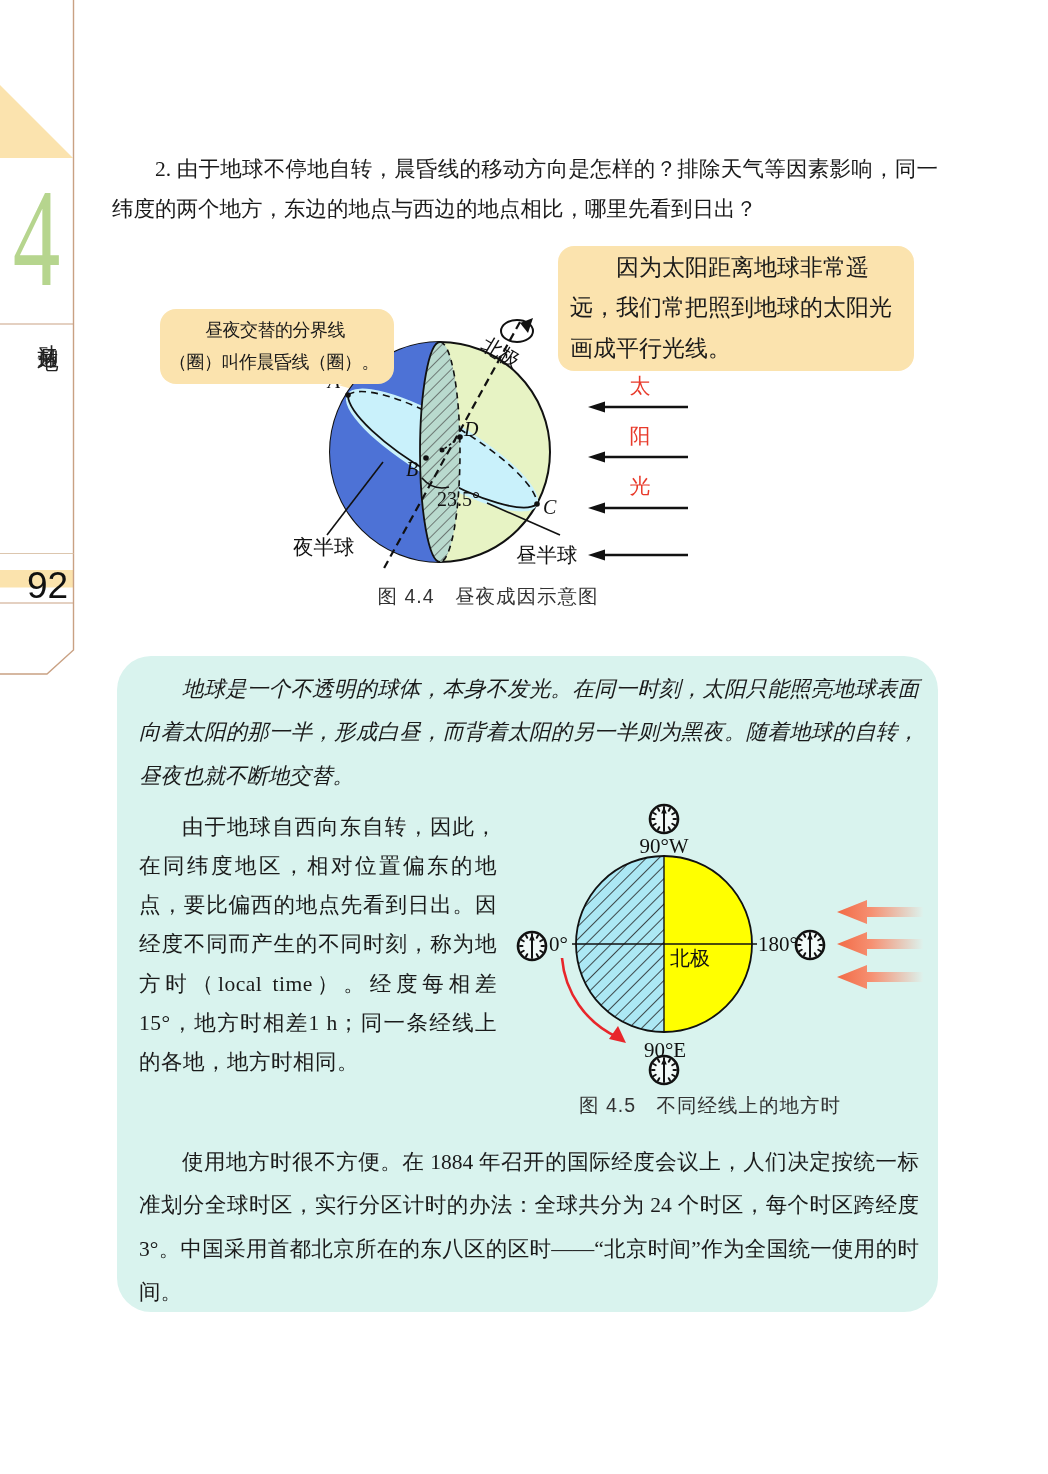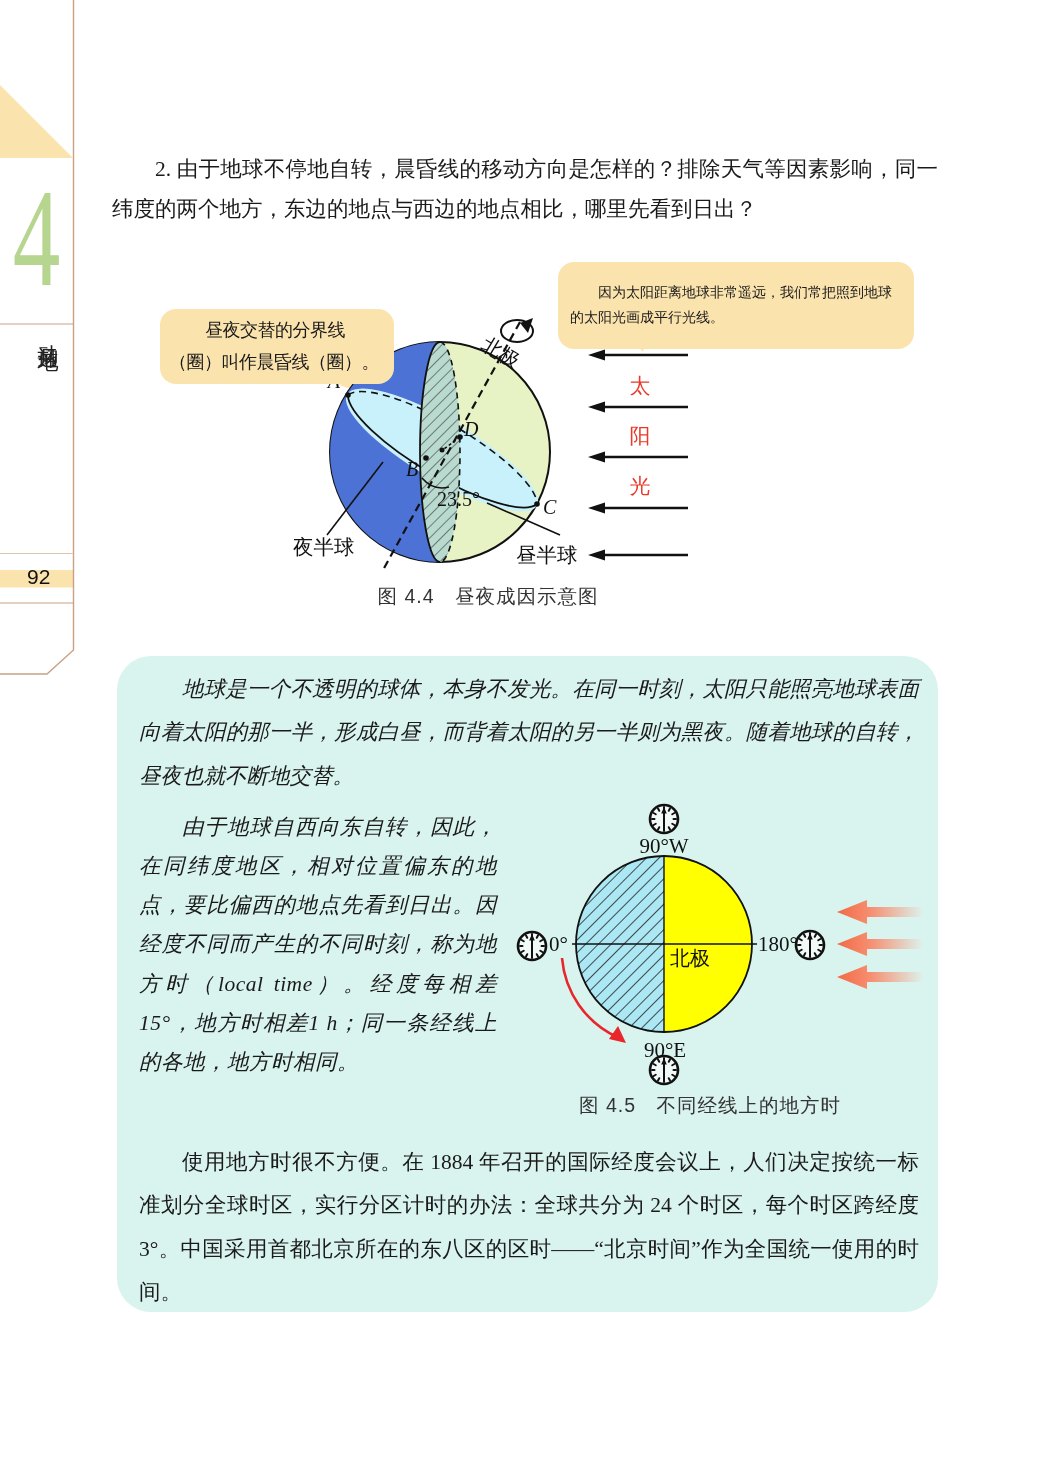--- a/index.html
+++ b/index.html
@@ -7,37 +7,37 @@
         font-family:"Liberation Serif",serif;color:#1a1a1a;}
   .abs{position:absolute;}
 
   
   .chapter-num{left:0;top:168px;width:73px;text-align:center;line-height:1;
         font-size:140px;color:#b6d58e;transform:scaleX(.68);transform-origin:center top;
         font-family:"Liberation Serif",serif;}
   .chapter-title{left:37px;top:334px;writing-mode:vertical-rl;text-orientation:upright;
         font-size:21px;letter-spacing:-2px;color:#222;line-height:1;}
   .page-num{left:27px;top:565px;font-family:"Liberation Sans",sans-serif;
-        font-size:21px;color:#111;}
+        font-size:37px;color:#111;}
 
   
   .bodytext{font-size:21.5px;line-height:2.02;text-align:justify;text-indent:2em;
         text-justify:inter-character;}
   .question{left:112px;top:150px;width:826px;line-height:1.86;}
   .infobox{left:117px;top:656px;width:821px;height:656px;background:#d9f3ee;border-radius:34px;}
   .para1{left:139px;top:668px;width:780px;font-style:italic;}
   .para2{left:139px;top:808px;width:358px;line-height:1.82;letter-spacing:.5px;}
   .para3{left:139px;top:1141px;width:780px;}
 
   
   .callout{background:#fbe3ae;border-radius:16px;box-sizing:border-box;}
   .callout-left{left:160px;top:309px;width:234px;padding:5px 9px;
         font-size:18px;letter-spacing:-.5px;line-height:1.8;text-indent:2em;}
-  .callout-right{left:558px;top:262px;width:356px;padding:19px 12px;
-        font-size:14px;line-height:1.75;text-indent:2em;}
+  .callout-right{left:558px;top:246px;width:356px;padding:2px 12px;
+        font-size:23px;line-height:1.75;text-indent:2em;}
 
   
   .sv-serif{font-family:"Liberation Serif",serif;fill:#111;}
   .sv-it{font-family:"Liberation Serif",serif;font-style:italic;fill:#111;}
   .sv-sans{font-family:"Liberation Sans",sans-serif;fill:#333;letter-spacing:1px;}
   .sv-red{font-family:"Liberation Serif",serif;fill:#e8392a;}
 </style>
 </head>
 <body>
 
@@ -122,21 +122,21 @@
     <text class="sv-red" x="490" y="203" font-size="21" text-anchor="middle">阳</text>
     <text class="sv-red" x="490" y="253" font-size="21" text-anchor="middle">光</text>
     <text class="sv-sans" x="338" y="363" font-size="19.5" text-anchor="middle">图 4.4　昼夜成因示意图</text>
   </svg>
 
   <div class="abs callout callout-left">昼夜交替的分界线（圈）叫作晨昏线（圈）。</div>
   <div class="abs callout callout-right">因为太阳距离地球非常遥远，我们常把照到地球的太阳光画成平行光线。</div>
 
   <div class="abs infobox"></div>
   <p class="abs bodytext para1" style="margin:0;">地球是一个不透明的球体，本身不发光。在同一时刻，太阳只能照亮地球表面向着太阳的那一半，形成白昼，而背着太阳的另一半则为黑夜。随着地球的自转，昼夜也就不断地交替。</p>
-  <p class="abs bodytext para2" style="margin:0;font-style:italic;">由于地球自西向东自转，因此，在同纬度地区，相对位置偏东的地点，要比偏西的地点先看到日出。因经度不同而产生的不同时刻，称为地方时（local time）。经度每相差15°，地方时相差1 h；同一条经线上的各地，地方时相同。</p>
+  <p class="abs bodytext para2" style="margin:0;">由于地球自西向东自转，因此，在同纬度地区，相对位置偏东的地点，要比偏西的地点先看到日出。因经度不同而产生的不同时刻，称为地方时（local time）。经度每相差15°，地方时相差1 h；同一条经线上的各地，地方时相同。</p>
   <p class="abs bodytext para3" style="margin:0;">使用地方时很不方便。在 1884 年召开的国际经度会议上，人们决定按统一标准划分全球时区，实行分区计时的办法：全球共分为 24 个时区，每个时区跨经度 3°。中国采用首都北京所在的东八区的区时——“北京时间”作为全国统一使用的时间。</p>
 
   <svg class="abs" style="left:505px;top:795px;" width="432" height="332" viewBox="0 0 432 332">
     <defs>
       <pattern id="hatch45" width="9" height="9" patternUnits="userSpaceOnUse" patternTransform="rotate(45)">
         <line x1="0" y1="0" x2="0" y2="9" stroke="#222" stroke-width="1.6"></line>
       </pattern>
       <linearGradient id="sungrad" x1="0" y1="0" x2="1" y2="0">
         <stop offset="0" stop-color="#f26a45"></stop>
         <stop offset="0.4" stop-color="#f69072"></stop>

